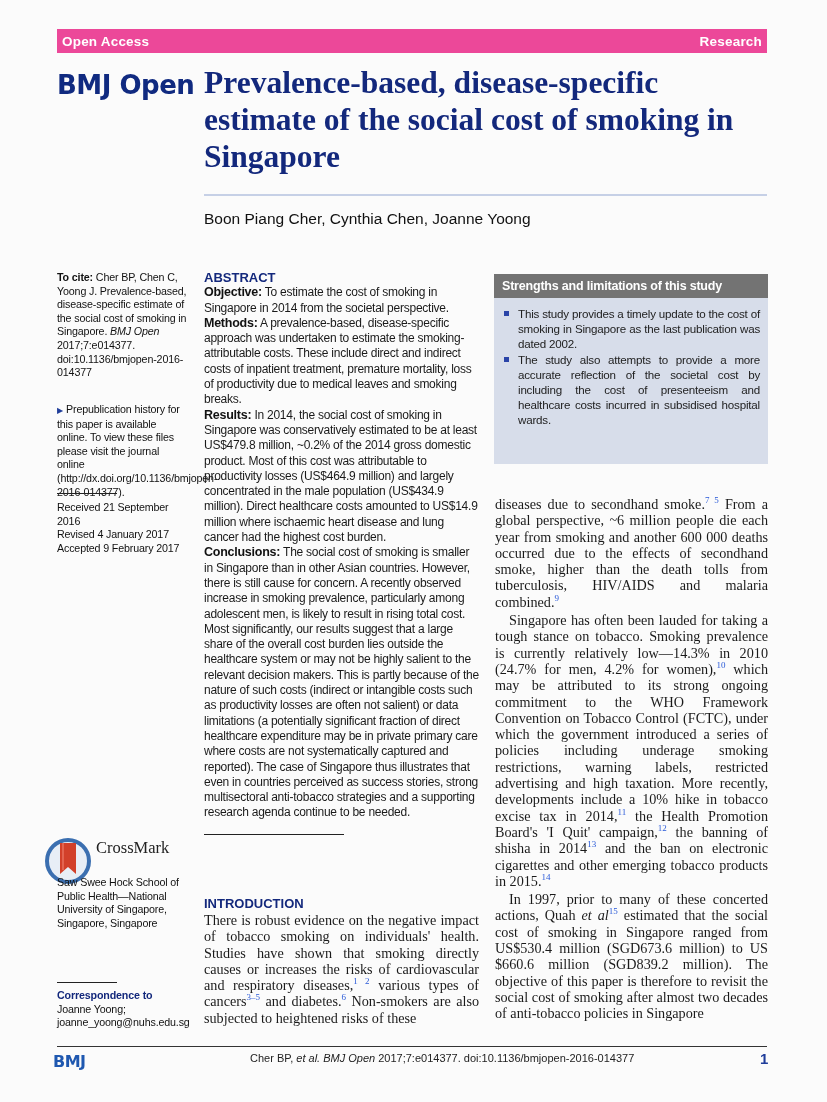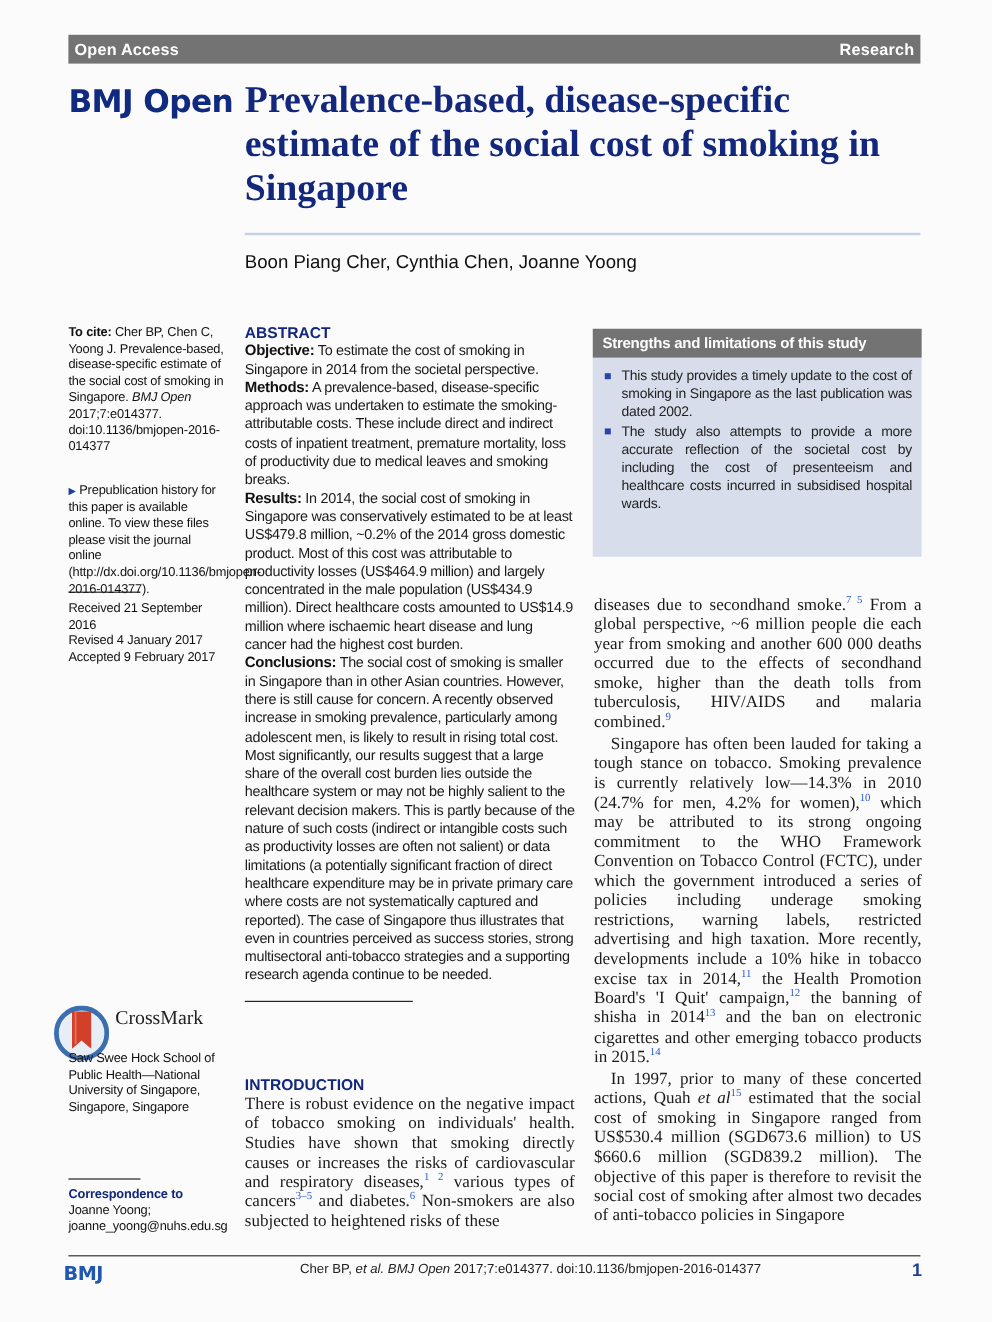--- a/index.html
+++ b/index.html
@@ -1,21 +1,21 @@
 <!DOCTYPE html>
 <html><head>
 <meta charset="utf-8">
 <style>
   * { box-sizing: border-box; margin: 0; padding: 0; }
   html, body { width: 827px; height: 1102px; background: #fbfbfb; overflow: hidden; }
   body { position: relative; font-family: "Liberation Sans", sans-serif; color: #1a1a1a; }
 
   .topbar {
     position: absolute; left: 57px; top: 29px; width: 710px; height: 24px;
-    background: #737373; color: #fff; font-weight: bold; font-size: 13.5px;
+    background: #ec4899; color: #fff; font-weight: bold; font-size: 13.5px;
     display: flex; justify-content: space-between; align-items: center; padding: 0 5px 0 5px;
     letter-spacing: 0.2px;
   }
   .brand {
     position: absolute; left: 57px; top: 70px; font-size: 26px; font-weight: bold;
     color: #102a80; letter-spacing: -0.5px; font-family: "DejaVu Sans", sans-serif;
   }
   .title {
     position: absolute; left: 204px; top: 64px; width: 560px;
     font-family: "Liberation Serif", serif; font-size: 31.5px; line-height: 37px;

